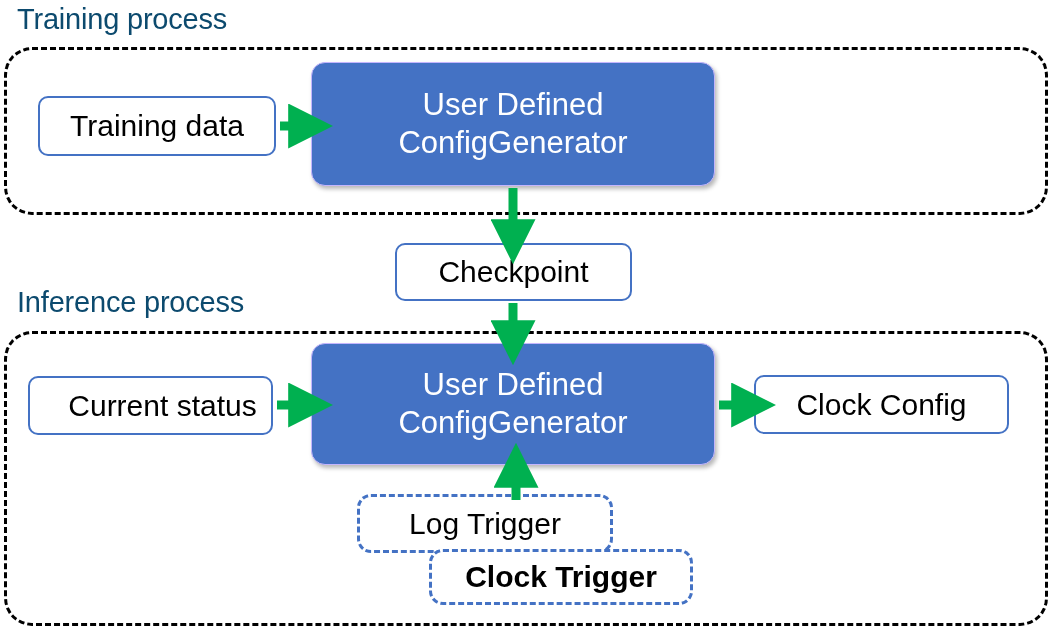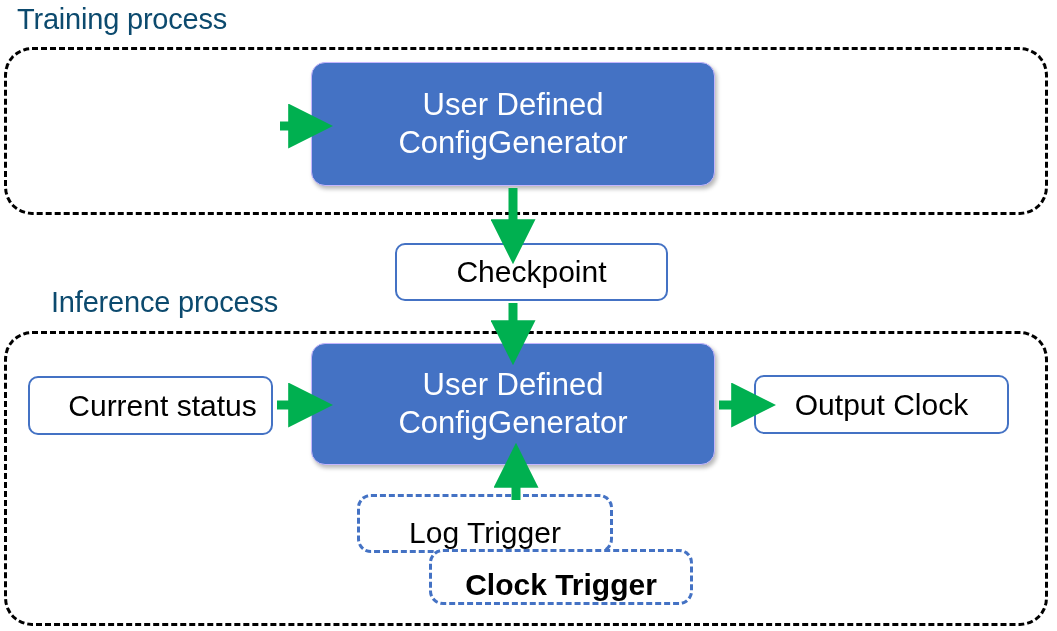--- a/index.html
+++ b/index.html
@@ -22,21 +22,21 @@
   .section-title {
     position: absolute;
     color: #0c4a6e;
     font-size: 29px;
     line-height: 34px;
     font-weight: 400;
     white-space: nowrap;
     letter-spacing: -0.2px;
   }
   #title-training { left: 17px; top: 2px; }
-  #title-inference { left: 17px; top: 285px; margin-left: 34px; }
+  #title-inference { left: 17px; top: 285px; }
 
   
   .process-container {
     position: absolute;
     border: 3px dashed #000000;
     border-radius: 28px;
     background: transparent;
     box-sizing: border-box;
   }
   #container-training { left: 4px;  top: 47px;  width: 1044px; height: 168px; }
@@ -74,27 +74,26 @@
   }
 
   
   .node-trigger {
     background: #ffffff;
     border: 3px dashed #4472C4;
     border-radius: 14px;
     color: #000000;
     font-size: 30px;
     line-height: 34px;
-    align-items: flex-end;
   }
 
   
   #node-training-data   { left: 38px;  top: 96px;  width: 238px; height: 60px; }
   #node-train-generator { left: 311px; top: 62px;  width: 404px; height: 124px; z-index: 5; }
-  #node-checkpoint      { left: 395px; top: 243px; width: 273px; height: 58px; z-index: 6; }
+  #node-checkpoint      { left: 395px; top: 243px; width: 237px; height: 58px; z-index: 6; }
   #node-current-status  { left: 28px;  top: 376px; width: 245px; height: 59px; padding-left: 24px; }
   #node-infer-generator { left: 311px; top: 343px; width: 404px; height: 122px; z-index: 5; }
   #node-output-config   { left: 754px; top: 375px; width: 255px; height: 59px; }
   #node-log-trigger     { left: 357px; top: 494px; width: 256px; height: 59px; z-index: 3; }
   #node-clock-trigger   { left: 429px; top: 549px; width: 264px; height: 56px; z-index: 4; font-weight: bold; }
 
   .node-primary .line { display: block; }
 
   
   #arrow-layer {
@@ -112,20 +111,23 @@
 <div id="canvas">
 
   <div class="section-title" id="title-training">Training process</div>
 
   <div class="section-title" id="title-inference">Inference process</div>
 
   <div class="process-container" id="container-training"></div>
 
   <div class="process-container" id="container-inference"></div>
 
+  <div class="node node-plain" id="node-training-data">
+    <span>Training data</span>
+  </div>
 
   <div class="node node-primary" id="node-train-generator">
     <div>
       <span class="line">User Defined</span>
       <span class="line">ConfigGenerator</span>
     </div>
   </div>
 
   <div class="node node-plain" id="node-checkpoint">
     <span>Checkpoint</span>
@@ -136,21 +138,21 @@
   </div>
 
   <div class="node node-primary" id="node-infer-generator">
     <div>
       <span class="line">User Defined</span>
       <span class="line">ConfigGenerator</span>
     </div>
   </div>
 
   <div class="node node-plain" id="node-output-config">
-    <span>Output Clock</span>
+    <span>Clock Config</span>
   </div>
 
   <div class="node node-trigger" id="node-log-trigger">
     <span>Log Trigger</span>
   </div>
 
   <div class="node node-trigger" id="node-clock-trigger">
     <span>Clock Trigger</span>
   </div>
 

